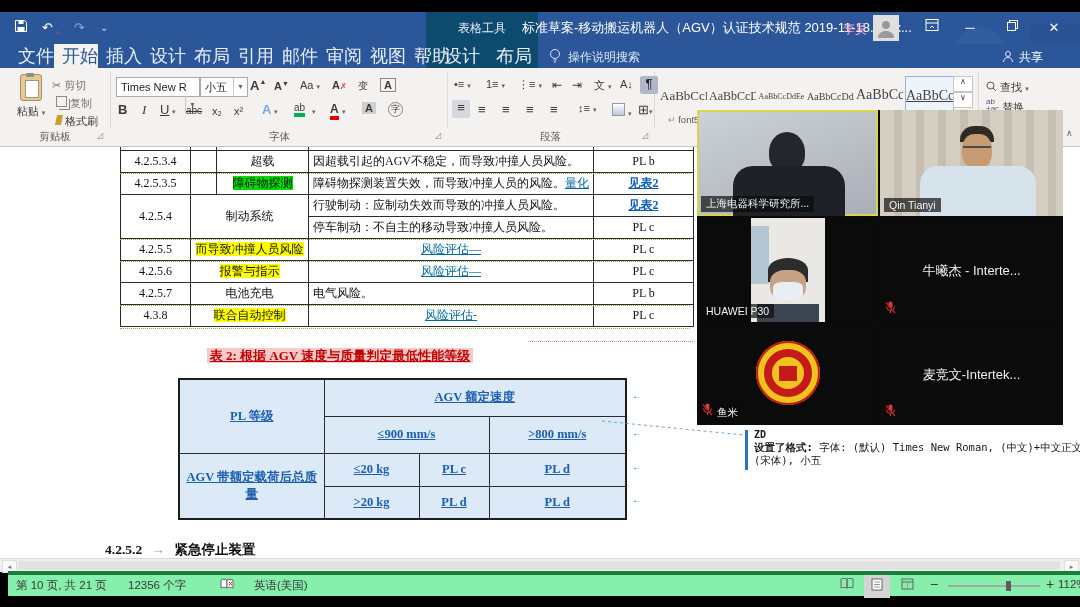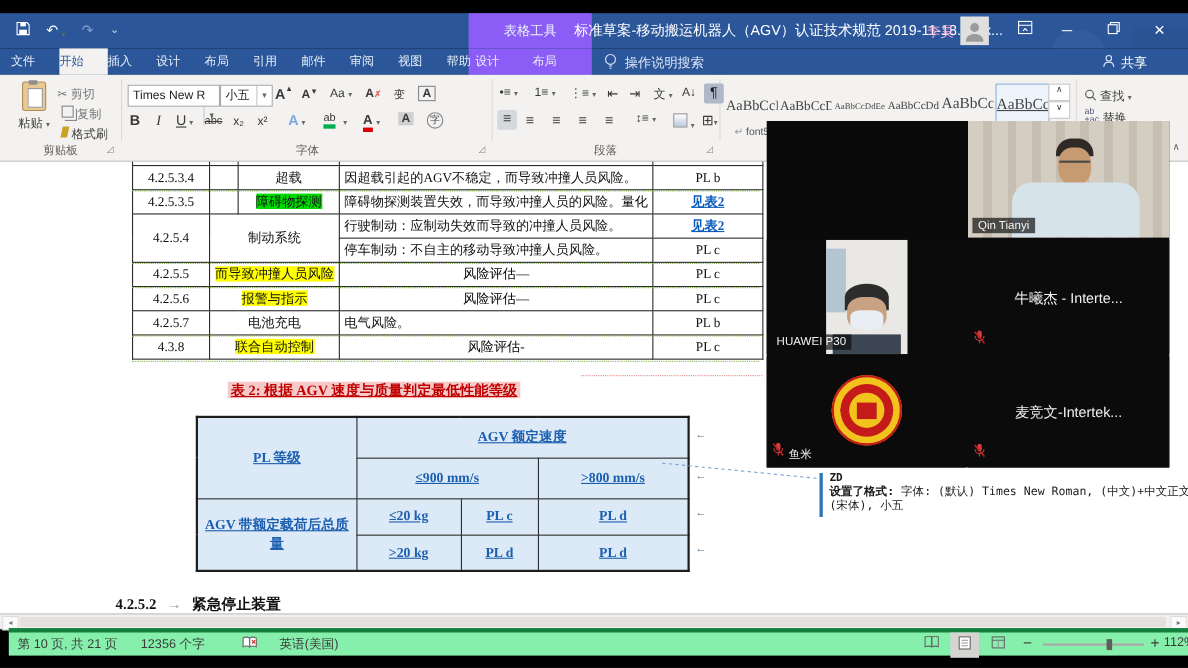--- a/index.html
+++ b/index.html
@@ -2,27 +2,27 @@
 <html><head>
 <meta charset="utf-8">
 <style>
   html,body{margin:0;padding:0;background:#000}
   .screen{position:relative;width:1080px;height:607px;background:#000;overflow:hidden;
           font-family:"Liberation Sans",sans-serif;-webkit-font-smoothing:antialiased}
   .abs{position:absolute}
   
   .titlebar{position:absolute;left:0;top:12px;width:1080px;height:32px;background:#2b579a;color:#fff}
   .tabrow{position:absolute;left:0;top:44px;width:1080px;height:24px;background:#2b579a}
-  .ctxband{position:absolute;background:#8b5cf6}
+  .ctxband{position:absolute;background:#0c4a6e}
   .deco{position:absolute;left:560px;top:12px;width:520px;height:56px;opacity:.5;
     background:radial-gradient(circle at 420px 30px,rgba(255,255,255,.06) 0 26px,transparent 27px),
                radial-gradient(circle at 300px 50px,rgba(255,255,255,.05) 0 18px,transparent 19px),
                radial-gradient(circle at 500px 10px,rgba(0,0,0,.08) 0 30px,transparent 31px)}
   .qbtn{position:absolute;top:7px;color:#fff;font-size:13px;line-height:18px}
-  .tab{position:absolute;top:0;height:24px;line-height:24px;text-align:left;color:#e7edf7;font-size:11px;width:44px}
+  .tab{position:absolute;top:0;height:24px;line-height:24px;text-align:right;color:#e7edf7;font-size:18px;width:44px}
   .tab.active{background:#f3f2f1;color:#2b579a}
   .winbtn{position:absolute;top:0;width:32px;height:32px;text-align:center;line-height:32px;color:#fff;font-size:13px}
   
   .ribbon{position:absolute;left:0;top:68px;width:1080px;height:78px;background:#f3f2f1;border-bottom:1px solid #c8c6c4;color:#444}
   .gsep{position:absolute;top:4px;width:1px;height:56px;background:#dcdad8}
   .glabel{position:absolute;top:62px;font-size:10.5px;color:#605e5c;text-align:center}
   .lnch{position:absolute;top:63px;font-size:8px;color:#8a8886}
   .rbtn{position:absolute;font-size:11px;color:#3b3a39;white-space:nowrap}
   .combo{position:absolute;height:18px;background:#fff;border:1px solid #ababab;font-size:11px;color:#222;line-height:18px;padding-left:4px}
   .combo .dd{float:right;border-left:1px solid #c8c8c8;width:13px;text-align:center;color:#666;font-size:8px}
@@ -35,21 +35,21 @@
   .serif{font-family:"Liberation Serif",serif}
   
   .doc{position:absolute;left:0;top:147px;width:1080px;height:411px;background:#fff;color:#111}
   .t1{border-collapse:collapse;font-family:"Liberation Serif",serif;font-size:12px;color:#111}
   .t1 td{border:1px solid #2b2b2b;height:21px;text-align:center;padding:0 2px;white-space:nowrap}
   .t1 td.d{text-align:left;padding:0 4px}
   .t1 tr.sl td{height:3px;border-top:none}
   .t1 td.eol{border:none;color:#49708f;font-size:10px;text-align:left;padding-left:8px}
   .hl-g{background:#00dc00}
   .hl-y{background:#ffff00}
-  .lg{color:#000000;}
+  .lg{color:#0369a1;text-decoration:underline}
   .lb{color:#0b5cbb;text-decoration:underline;font-weight:bold}
   .dg{position:absolute;height:0;border-top:1px dotted #86b44a}
   .dr{position:absolute;height:0;border-top:1px dotted #e08a8a}
   .cap{background:#f7caca;color:#c00000;text-decoration:underline;font-weight:bold;
        font-family:"Liberation Serif",serif;font-size:13px;padding:0 3px}
   .t2{border-collapse:collapse;background:#dce9f6;font-family:"Liberation Serif",serif;
       font-size:12.5px;font-weight:bold;color:#1c5fb0;text-align:center;border:2px solid #1d1d1d}
   .t2 td{border:1px solid #2b2b2b;padding:0 4px}
   .t2 td span{text-decoration:underline}
   .t2e{position:absolute;color:#49708f;font-size:10px}
@@ -369,20 +369,25 @@
       <line x1="4" y1="2" x2="146" y2="16" stroke="#74a3d4" stroke-width="1" stroke-dasharray="3,3"></line>
     </svg>
     <div class="abs" style="left:745px;top:283px;width:3px;height:40px;background:#2e75b6"></div>
     <div class="cmt abs" style="left:754px;top:281px;width:334px">
       <div style="font-weight:bold;font-size:10px">ZD</div>
       <div><b>设置了格式:</b> <span>字体: (默认) Times New Roman, (中文)+中文正文 (宋体), 小五</span></div>
     </div>
   </div>
 
   <div class="vid">
+    <div class="tile" style="left:0;top:0;width:181px;height:106px;background:linear-gradient(160deg,#cdd1d8,#a9adb5);box-shadow:inset 0 0 0 2px #d6d64e">
+      <div class="abs" style="left:72px;top:22px;width:36px;height:40px;background:#23262c;border-radius:50% 50% 42% 42%"></div>
+      <div class="abs" style="left:36px;top:56px;width:112px;height:50px;background:#1e2126;border-radius:20px 20px 0 0"></div>
+      <div class="nlabel">上海电器科学研究所...</div>
+    </div>
     <div class="tile" style="left:183px;top:0;width:183px;height:106px;background:repeating-linear-gradient(90deg,#d4cec2 0 14px,#c6bfb1 14px 22px)">
       <div class="abs" style="left:80px;top:16px;width:34px;height:16px;background:#2f2a26;border-radius:14px 14px 0 0"></div>
       <div class="abs" style="left:82px;top:24px;width:30px;height:34px;background:#c79b72;border-radius:42%"></div>
       <div class="abs" style="left:83px;top:36px;width:28px;height:2px;background:#4a4a4a"></div>
       <div class="abs" style="left:40px;top:56px;width:116px;height:50px;background:#d7e3ea;border-radius:18px 18px 0 0"></div>
       <div class="nlabel">Qin Tianyi</div>
     </div>
     <div class="tile" style="left:0;top:108px;width:181px;height:104px">
       <div class="abs" style="left:54px;top:0;width:74px;height:104px;background:#e9e8e4">
         <div class="abs" style="left:0;top:8px;width:18px;height:58px;background:#b3c5d1"></div>

